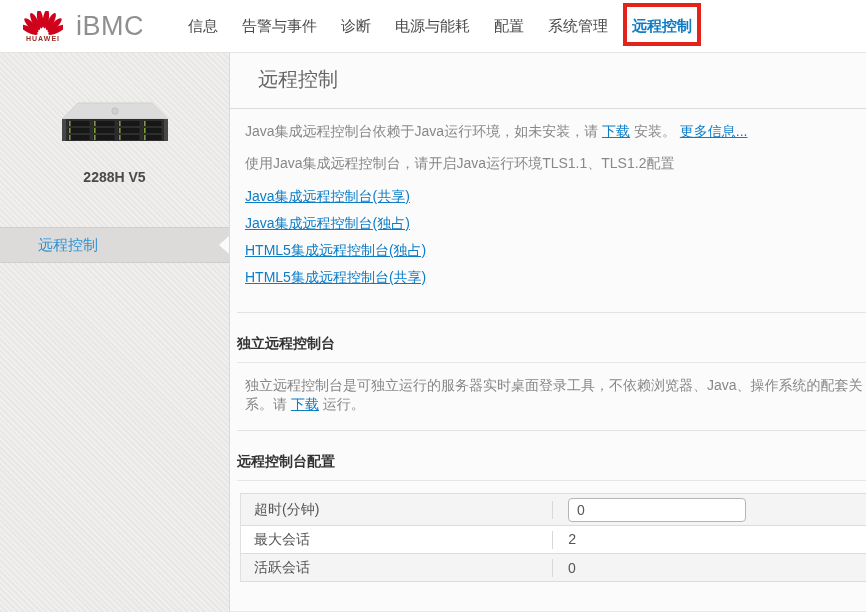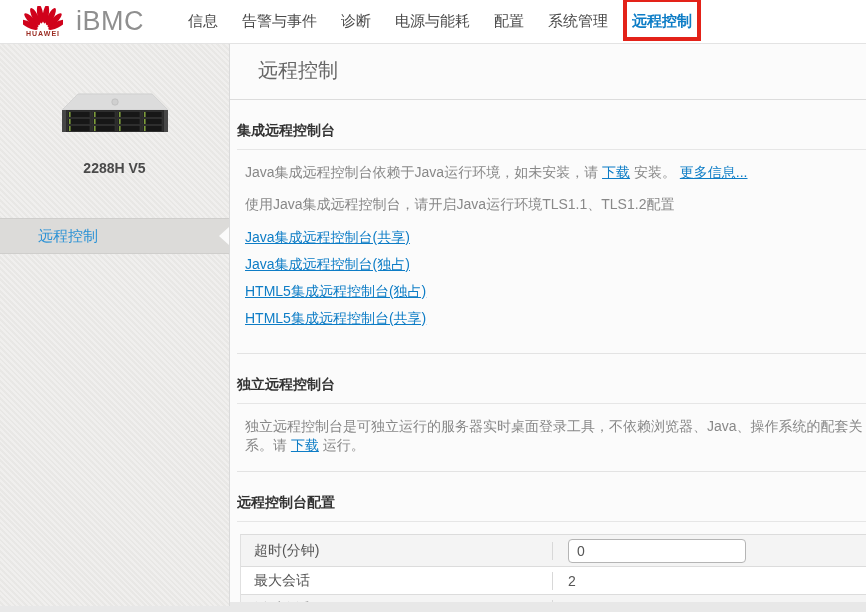--- a/index.html
+++ b/index.html
@@ -1,21 +1,21 @@
 <!DOCTYPE html>
 <html><head>
 <meta charset="utf-8">
 <style>
   * { margin:0; padding:0; box-sizing:border-box; }
   html,body { width:866px; height:612px; overflow:hidden; background:#e8e8e8;
     font-family:"Liberation Sans","DejaVu Sans",sans-serif; }
   .page { width:866px; height:612px; position:relative; }
 
   
-  .header { height:44px; background:#fff; display:flex; align-items:center;
+  .header { height:53px; background:#fff; display:flex; align-items:center;
     border-bottom:1px solid #e3e3e3; position:relative; }
   .brand { display:flex; align-items:center; margin-left:20px; }
   .logo-wrap { display:flex; flex-direction:column; align-items:center; width:46px; }
   .logo-wrap svg { display:block; }
   .logo-sub { font-size:7px; font-weight:bold; color:#9b2d23; letter-spacing:1px; margin-top:-2px; }
   .brand-name { font-size:27px; color:#8f8f8f; margin-left:10px; letter-spacing:0.5px; }
   .nav { display:flex; align-items:center; margin-left:44px; }
   .nav-item { font-size:15px; color:#4a4a4a; text-decoration:none; margin-right:24px;
     cursor:pointer; white-space:nowrap; }
   .nav-item.active { color:#0e7dc6; font-weight:bold; position:relative; }
@@ -53,21 +53,21 @@
   .inline-link { color:#0e7dc6; text-decoration:underline; cursor:pointer; }
   .links-list { margin:15px 0 0 8px; }
   .links-list a { display:block; font-size:14px; color:#0e7dc6; text-decoration:underline;
     margin-bottom:9px; cursor:pointer; width:fit-content; }
 
   
   .cfg-table { margin:12px 0 0 3px; border-top:1px solid #dcdcdc; border-left:1px solid #e0e0e0; }
   .trow { display:flex; align-items:center; border-bottom:1px solid #dcdcdc; height:28px; }
   .trow.tall { height:32px; }
   .trow.r-gray { background:#f4f4f4; }
-  .trow.r-white { background:#ffffff; }
+  .trow.r-white { background:#ffffff;font-family:Liberation Mono, monospace; }
   .tlabel { width:312px; border-right:1px solid #d8d8d8; display:flex; align-items:center;
     padding-left:13px; font-size:14px; color:#555; }
   .tvalue { flex:1; display:flex; align-items:center; padding-left:15px;
     font-size:14px; color:#555; }
   .cfg-input { width:178px; height:24px; border:1px solid #b5b5b5; border-radius:4px;
     padding-left:8px; font-size:14px; color:#555; background:#fff; outline:none;
     font-family:"Liberation Sans","DejaVu Sans",sans-serif; }
 </style>
 </head>
 <body>
@@ -155,21 +155,20 @@
           <span class="notch"></span>
         </div>
       </div>
     </div>
 
     <div class="main">
       <h1 class="page-title">远程控制</h1>
       <hr class="title-divider">
 
       <div class="section">
-        <h2>集成远程控制台</h2>
         <p class="para"><span>Java集成远程控制台依赖于Java运行环境，如未安装，请 </span><a class="inline-link">下载</a><span> 安装。 </span><a class="inline-link">更多信息...</a></p>
         <p class="para">使用Java集成远程控制台，请开启Java运行环境TLS1.1、TLS1.2配置</p>
         <div class="links-list">
           <a>Java集成远程控制台(共享)</a>
           <a>Java集成远程控制台(独占)</a>
           <a>HTML5集成远程控制台(独占)</a>
           <a>HTML5集成远程控制台(共享)</a>
         </div>
       </div>
 

